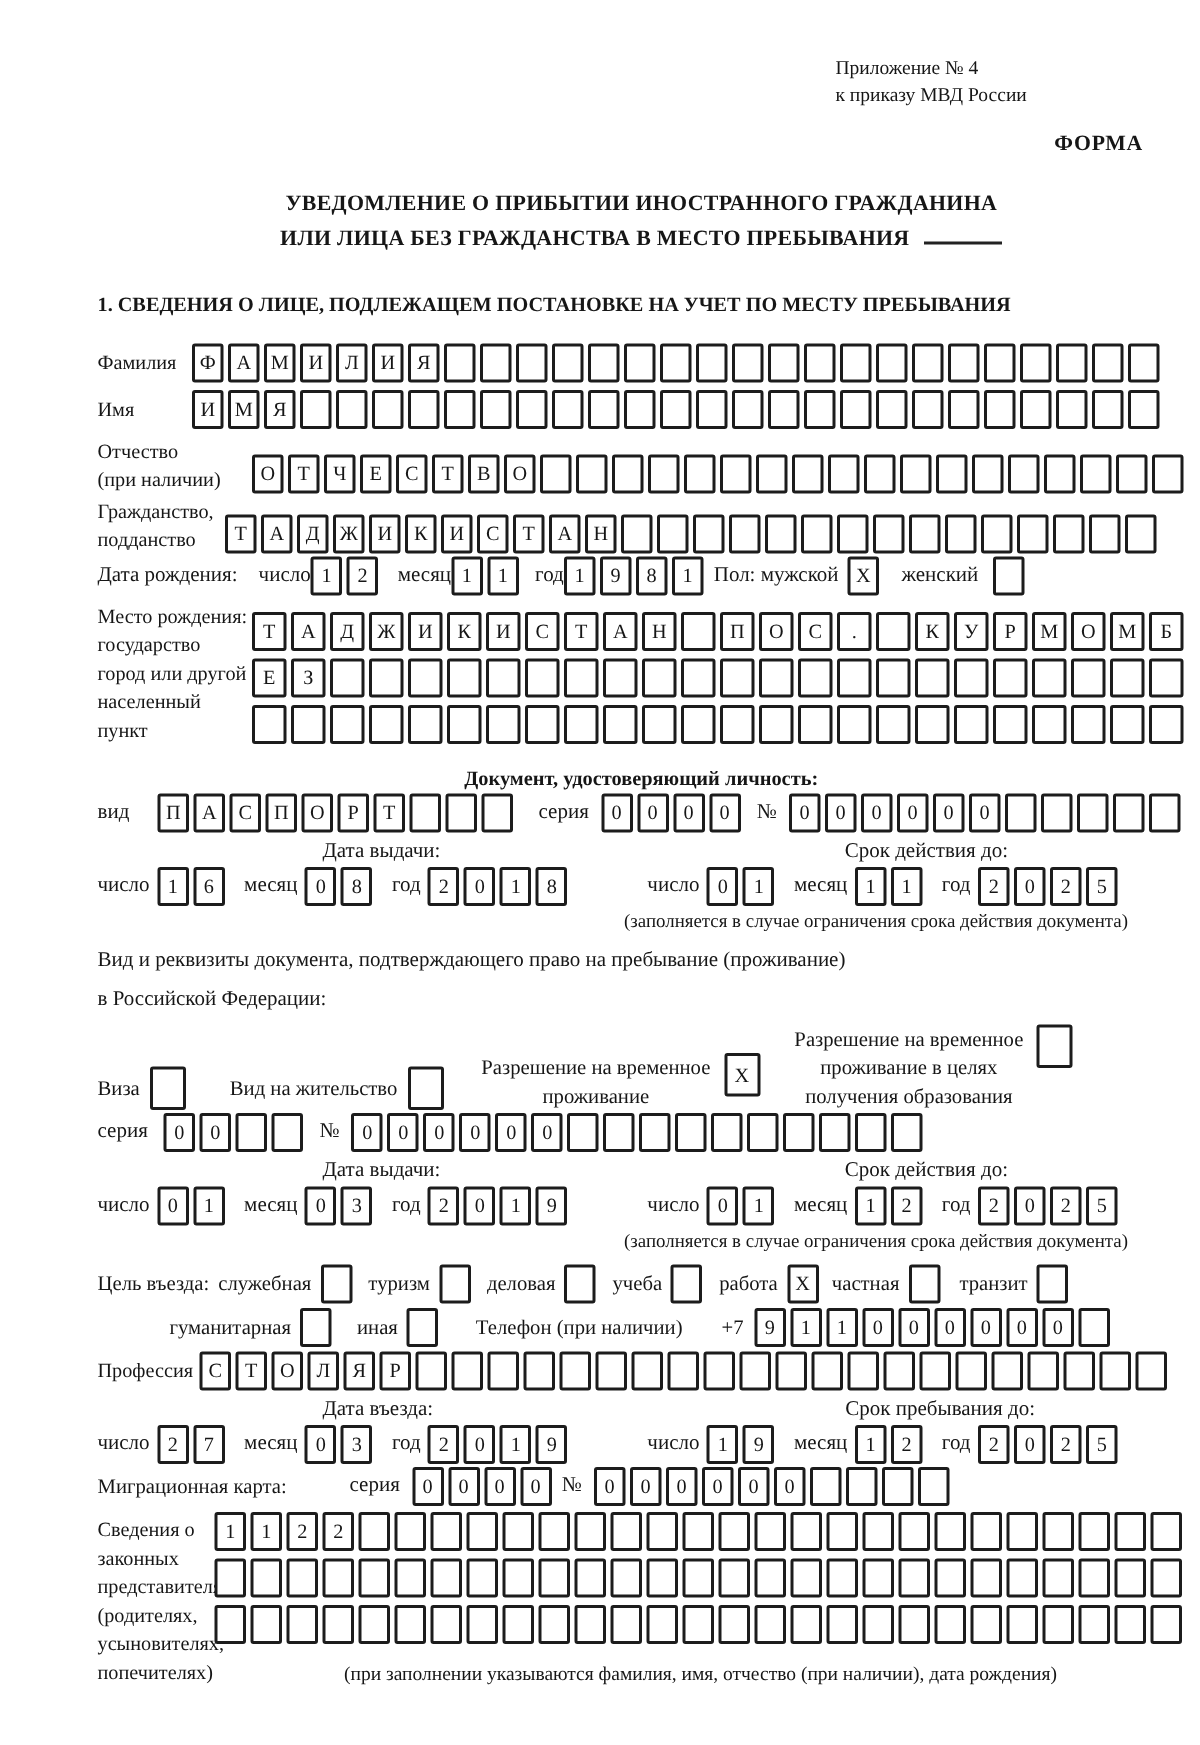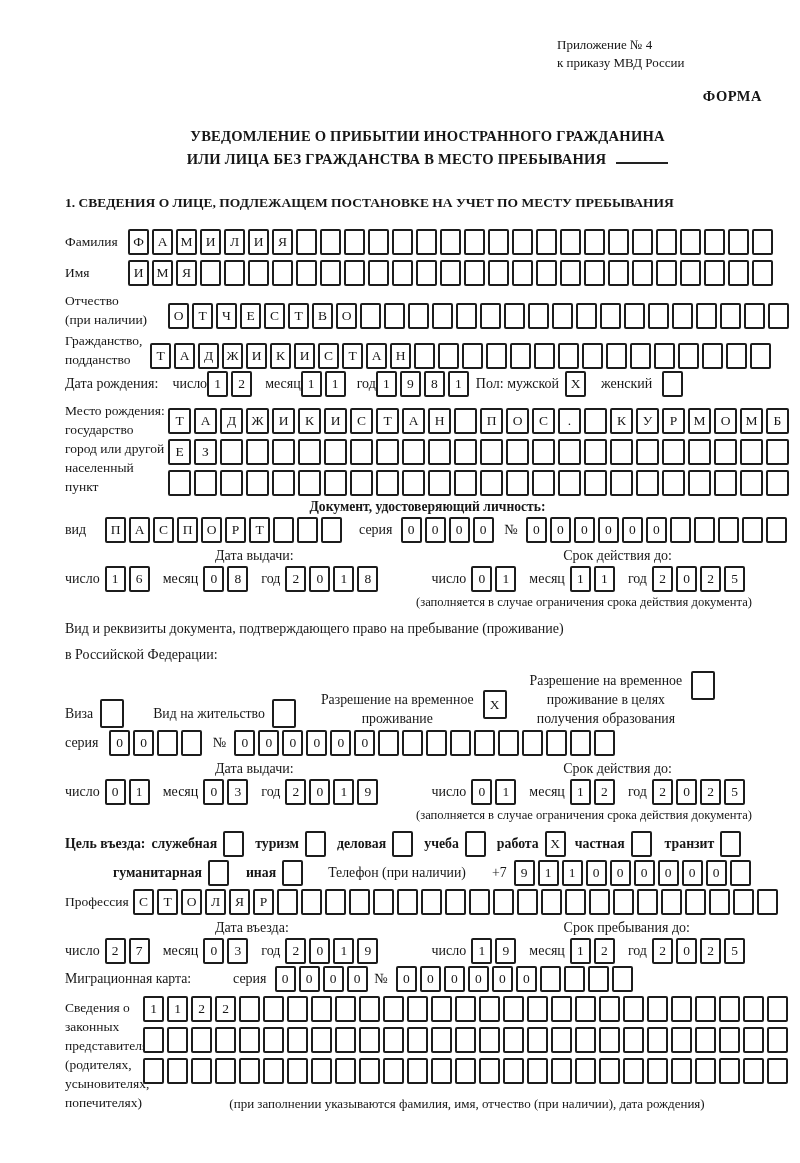--- a/index.html
+++ b/index.html
@@ -28,31 +28,31 @@
   .strip.lg .cell{width:23px;}
   .strip.chk .cell{width:24px;height:29px;}
   .col{display:flex;flex-direction:column;gap:5px;}
   
   .t{font-size:14px;line-height:26px;flex:none;}
   .dg{display:flex;align-items:center;flex:none;}
   .dg .t{margin-right:5px;}
   .dg .strip{margin-right:10px;}
   .mt2{margin-top:2px;}.mt3{margin-top:3px;}.mt4{margin-top:4px;}.mt5{margin-top:5px;}
   .mt6{margin-top:6px;}.mt8{margin-top:8px;}.mt18{margin-top:18px;}
-  .doc-heading{font-weight:bold;text-align:center;font-size:13.6px;margin-top:3px;}
+  .doc-heading{font-weight:bold;text-align:center;font-size:13.6px;margin-top:15px;}
   .date-head{display:flex;font-size:14px;margin-top:5px;text-align:center;}
   .date-row{display:flex;align-items:flex-end;margin-top:2px;}
   .push{margin-left:auto;}
   .note-right{text-align:right;font-size:12.6px;padding-right:38px;margin-top:3px;}
   .intro{font-size:14px;margin-top:6px;line-height:1.9;}
   .vgrp{display:flex;align-items:flex-start;flex:none;}
   .vgrp .vl{font-size:13.8px;line-height:29px;margin-right:7px;}
   .vgrp .vml{font-size:13.8px;line-height:19px;text-align:center;margin-right:9px;}
   .p-item{display:flex;align-items:center;flex:none;}
-  .p-item .pl{font-size:13.8px;line-height:26px;margin-right:6px;font-weight:bold;}
+  .p-item .pl{font-size:13.8px;line-height:26px;margin-right:6px;}
   .note-center{text-align:center;font-size:13px;margin-top:7px;}
 </style>
 </head>
 <body>
 
 <div class="page">
 
   <div class="hdr">
     <div>Приложение № 4</div>
     <div>к приказу МВД России</div>

